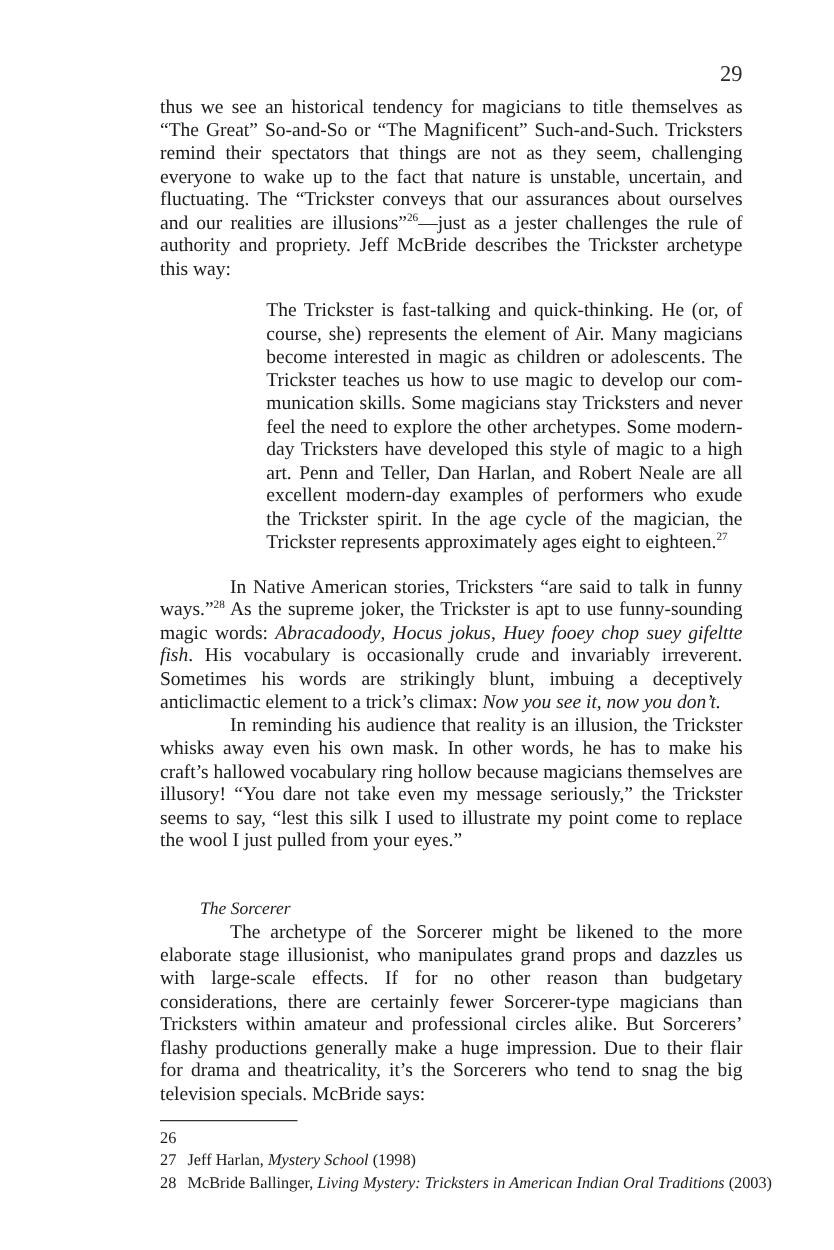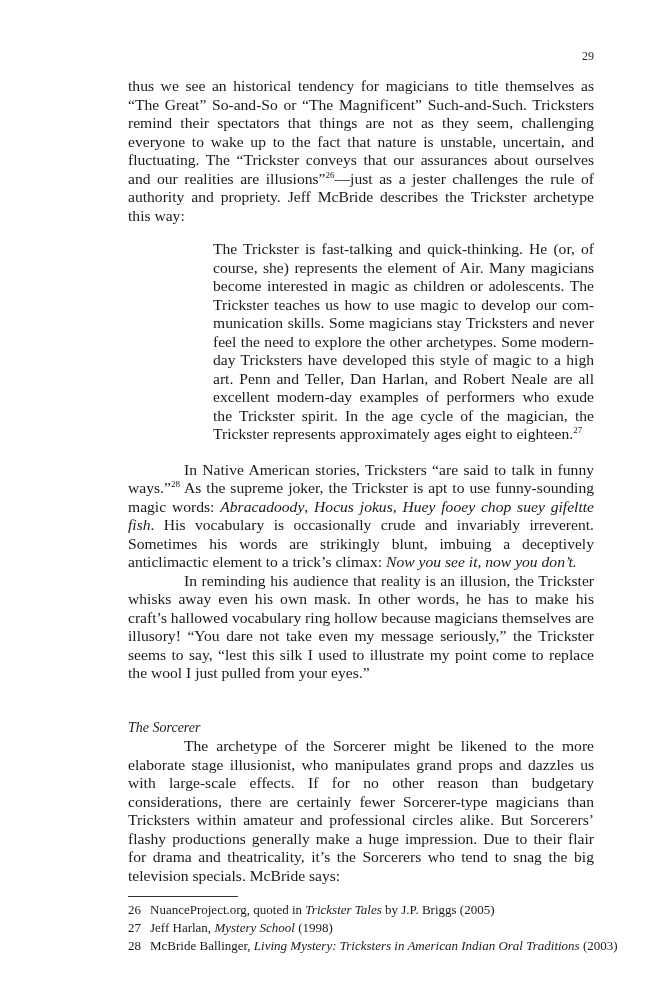--- a/index.html
+++ b/index.html
@@ -12,21 +12,21 @@
     height: 1000px;
     position: relative;
     overflow: hidden;
     color: #1a1a1a;
     font-family: "Liberation Serif", "DejaVu Serif", serif;
   }
   .page-number {
     position: absolute;
     top: 49px;
     right: 73px;
-    font-size: 12px;
+    font-size: 18px;
     color: #2a2a2a;
   }
   .text-column {
     position: absolute;
     left: 128px;
     top: 77px;
     width: 466px;
     font-size: 15.6px;
     line-height: 18.5px;
   }
@@ -45,20 +45,21 @@
     font-size: 9px;
     line-height: 0;
     vertical-align: 6px;
   }
   em { font-style: italic; }
   .section-heading {
     margin-top: 36px;
     font-style: italic;
     font-size: 14px;
     line-height: 18.5px;
+    margin-left: 32px;
   }
   .footnote-rule {
     position: absolute;
     left: 128px;
     top: 896px;
     width: 110px;
     height: 0;
     border-top: 1px solid #333;
   }
   .footnotes {
@@ -97,21 +98,20 @@
 
   <p class="indent">The archetype of the Sorcerer might be likened to the more elabo­rate stage illusionist, who manipulates grand props and dazzles us with large-scale effects.  If for no other reason than budgetary considerations, there are certainly fewer Sorcerer-type magicians than Tricksters within amateur and professional circles alike.  But Sorcerers’ flashy productions generally make a huge impression.  Due to their flair for drama and theatricality, it’s the Sorcerers who tend to snag the big television specials.  McBride says:</p>
 
 </div>
 
 <div class="footnote-rule"></div>
 
 <div class="footnotes">
   <div class="footnote">
     <span class="fn-num">26</span>
-    <span><span>NuanceProject.org, quoted in </span><em>Trickster Tales</em><span> by J.P. Briggs (2005)</span></span>
   </div>
   <div class="footnote">
     <span class="fn-num">27</span>
     <span><span>Jeff Harlan, </span><em>Mystery School</em><span> (1998)</span></span>
   </div>
   <div class="footnote">
     <span class="fn-num">28</span>
     <span><span>McBride Ballinger, </span><em>Living Mystery: Tricksters in American Indian Oral Traditions</em><span> (2003)</span></span>
   </div>
 </div>

